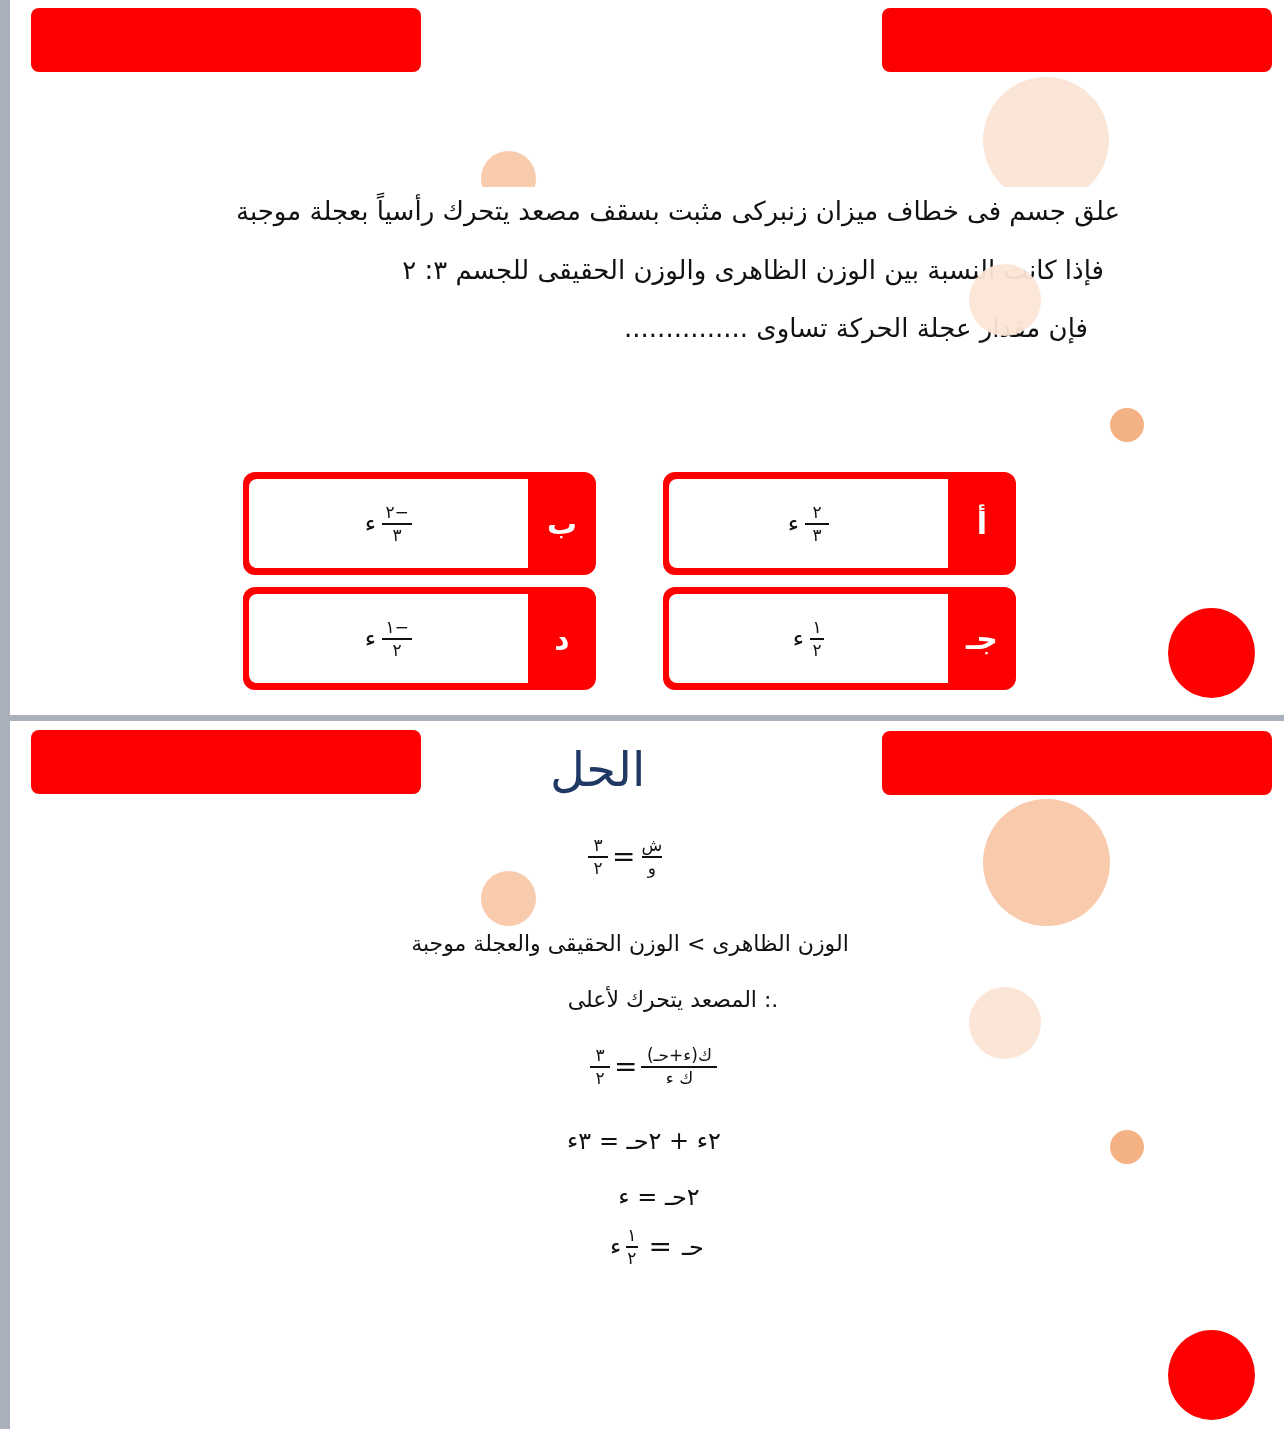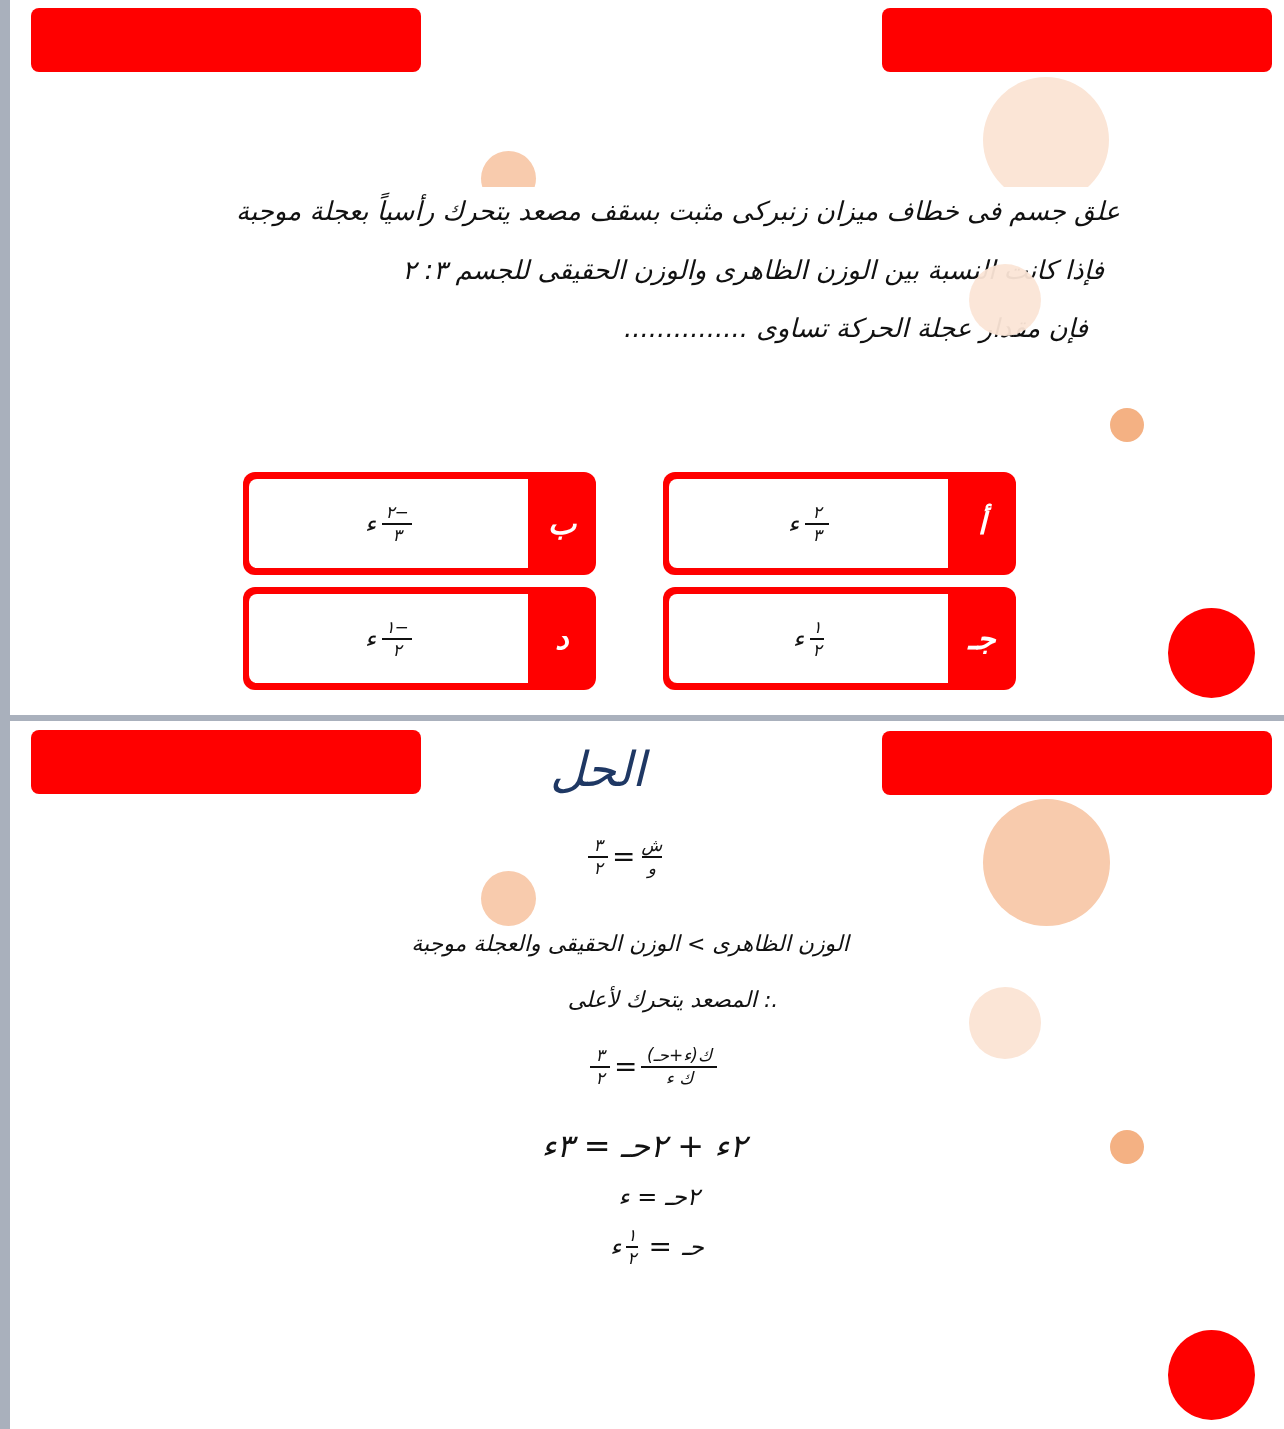--- a/index.html
+++ b/index.html
@@ -2,21 +2,21 @@
 <html><head>
 <meta charset="utf-8">
 <style>
   html, body { margin:0; padding:0; }
   body {
     width:1284px; height:1429px; position:relative; overflow:hidden;
     background:#ffffff;
     font-family:"DejaVu Sans", sans-serif;
   }
   .left-rail { position:absolute; left:0; top:0; width:10px; height:1429px; background:#a9b0bc; }
-  .slide { position:absolute; left:10px; width:1274px; background:#fff; overflow:hidden;font-style:italic; }
+  .slide { position:absolute; left:10px; width:1274px; background:#fff; overflow:hidden; }
   #slide-question { top:0; height:715px; }
   #slide-solution { top:721px; height:708px; }
   .separator { position:absolute; left:10px; top:715px; width:1274px; height:6px; background:#aab1bd; }
 
   .red-bar { position:absolute; width:390px; height:64px; background:#ff0000; border-radius:8px; }
 
   .circle { position:absolute; border-radius:50%; }
   .clip { position:absolute; overflow:hidden; }
 
   .q-text {
@@ -180,21 +180,21 @@
       <span class="den">٢</span>
     </span>
     <span class="op">=</span>
     <span class="frac wide" style="direction:rtl;">
       <span class="num">ك(ء+حـ)</span>
       <span class="bar"></span>
       <span class="den">ك ء</span>
     </span>
   </div>
 
-  <div class="sol-line" style="top:406px; left:-3px; font-size:32px;">٢ء + ٢حـ = ٣ء</div>
+  <div class="sol-line" style="top:406px; left:-3px; font-size:24px;">٢ء + ٢حـ = ٣ء</div>
   <div class="sol-line" style="top:462px; left:12px; font-size:24px;">٢حـ = ء</div>
 
   <div class="eq" style="left:600px; top:506px;">
     <span class="var">ء</span>
     <span class="frac">
       <span class="num">١</span>
       <span class="bar" style="width:12px;"></span>
       <span class="den">٢</span>
     </span>
     <span class="op" style="margin:0 6px;">=</span>

